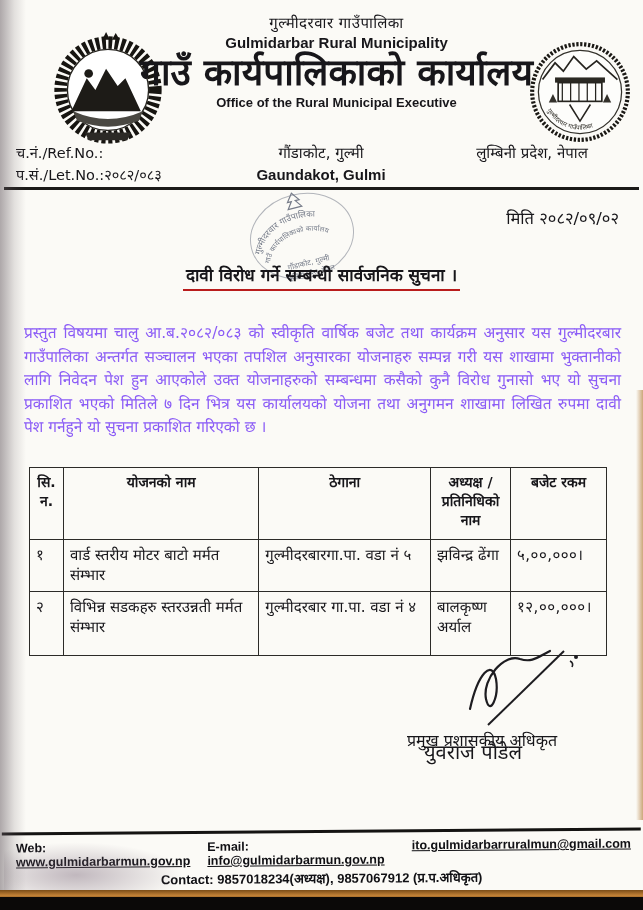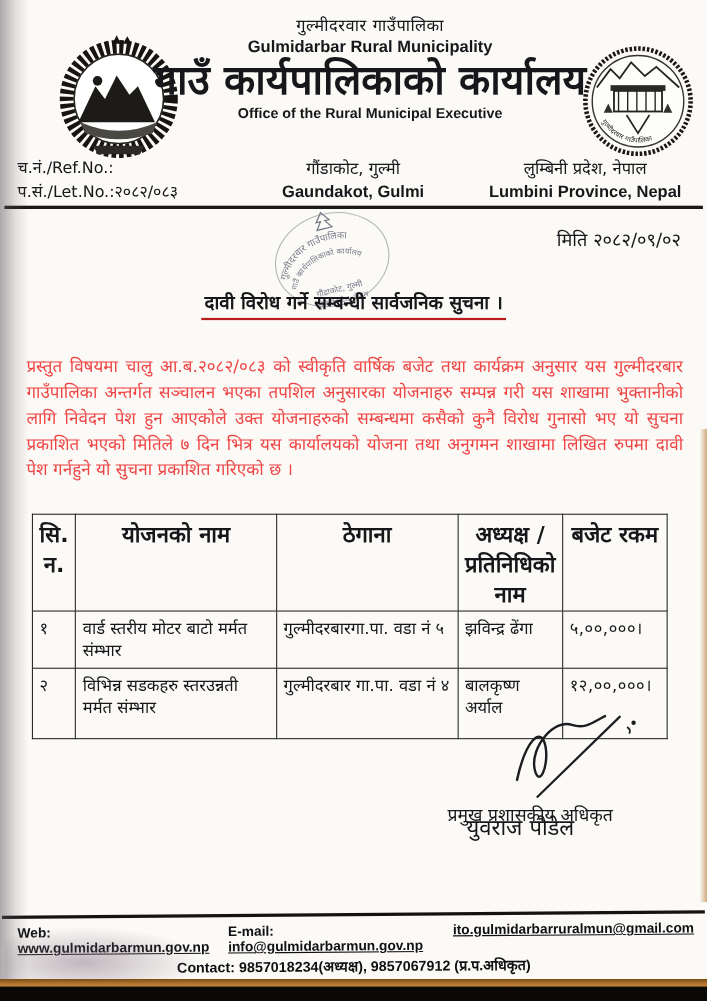--- a/index.html
+++ b/index.html
@@ -42,27 +42,27 @@
     transform:rotate(-14deg); opacity:.82; }
   .stamp text { fill:#58607а; }
 
   .date-line { position:absolute; right:24px; top:206px; font-size:16.5px; font-weight:500;margin-left:24px; }
 
   .notice-title-wrap { position:absolute; left:0; right:0; top:263px; text-align:center; }
   .notice-title { display:inline-block; font-size:17px; font-weight:700;
     border-bottom:2px solid #b91c1c; padding:0 3px 3px; }
 
   .body-block { position:absolute; left:24px; right:22px; top:322px; }
-  .body-text { font-size:15.5px; line-height:23.5px; text-align:justify; color:#ef4444; }
+  .body-text { font-size:15.5px; line-height:23.5px; text-align:justify; color:#8b5cf6; }
   .tapasil { font-size:15.5px; margin-top:2px; }
 
   
   table.plans { position:absolute; left:29px; top:467px; width:578px; border-collapse:collapse; }
   table.plans th, table.plans td { border:1.7px solid #2c2b28; vertical-align:top; padding:4px 6px 2px; font-weight:500; }
-  table.plans th { font-size:20px; text-align:center; font-weight:600; }
+  table.plans th { font-size:14px; text-align:center; font-weight:600; }
   table.plans td { font-size:15px; text-align:left; }
   tr.hdr { height:72px; }
   tr.r1 { height:52px; }
   tr.r2 { height:64px; }
   .col-sn { width:34px; } .col-plan { width:196px; } .col-addr { width:172px; }
   .col-chair { width:80px; } .col-budget { width:96px; }
   td.budget { font-size:15.5px; letter-spacing:.5px; padding-top:8px;margin-left:46px; }
   td.sn { text-align:center; }
   td.plan { text-align:justify; }
 
@@ -118,21 +118,20 @@
   <div class="ref-left">
     <div>च.नं./Ref.No.:</div>
     <div>प.सं./Let.No.:२०८२/०८३</div>
   </div>
   <div class="ref-center">
     <div>गौंडाकोट, गुल्मी</div>
     <div class="en-bold">Gaundakot, Gulmi</div>
   </div>
   <div class="ref-right">
     <div>लुम्बिनी प्रदेश, नेपाल</div>
-    <div class="en-bold">Lumbini Province, Nepal</div>
   </div>
 
   <div class="rule-1"></div>
 
   <svg class="stamp" viewBox="0 0 116 92">
     <path d="M58,2 l6,8 l-4,0 l5,7 l-14,0 l5,-7 l-4,0 Z" fill="none" stroke="#5a6172" stroke-width="1.2"></path>
     <ellipse cx="58" cy="46" rx="52" ry="42" fill="none" stroke="#5a6172" stroke-width="1" opacity=".55"></ellipse>
     <path id="stArc1" d="M 12,58 A 47,38 0 0 1 104,58" fill="none"></path>
     <path id="stArc2" d="M 20,66 A 39,31 0 0 1 96,66" fill="none"></path>
     <text font-size="8.5" fill="#565e70"><textPath href="#stArc1" startOffset="4">गुल्मीदरवार गाउँपालिका</textPath></text>

